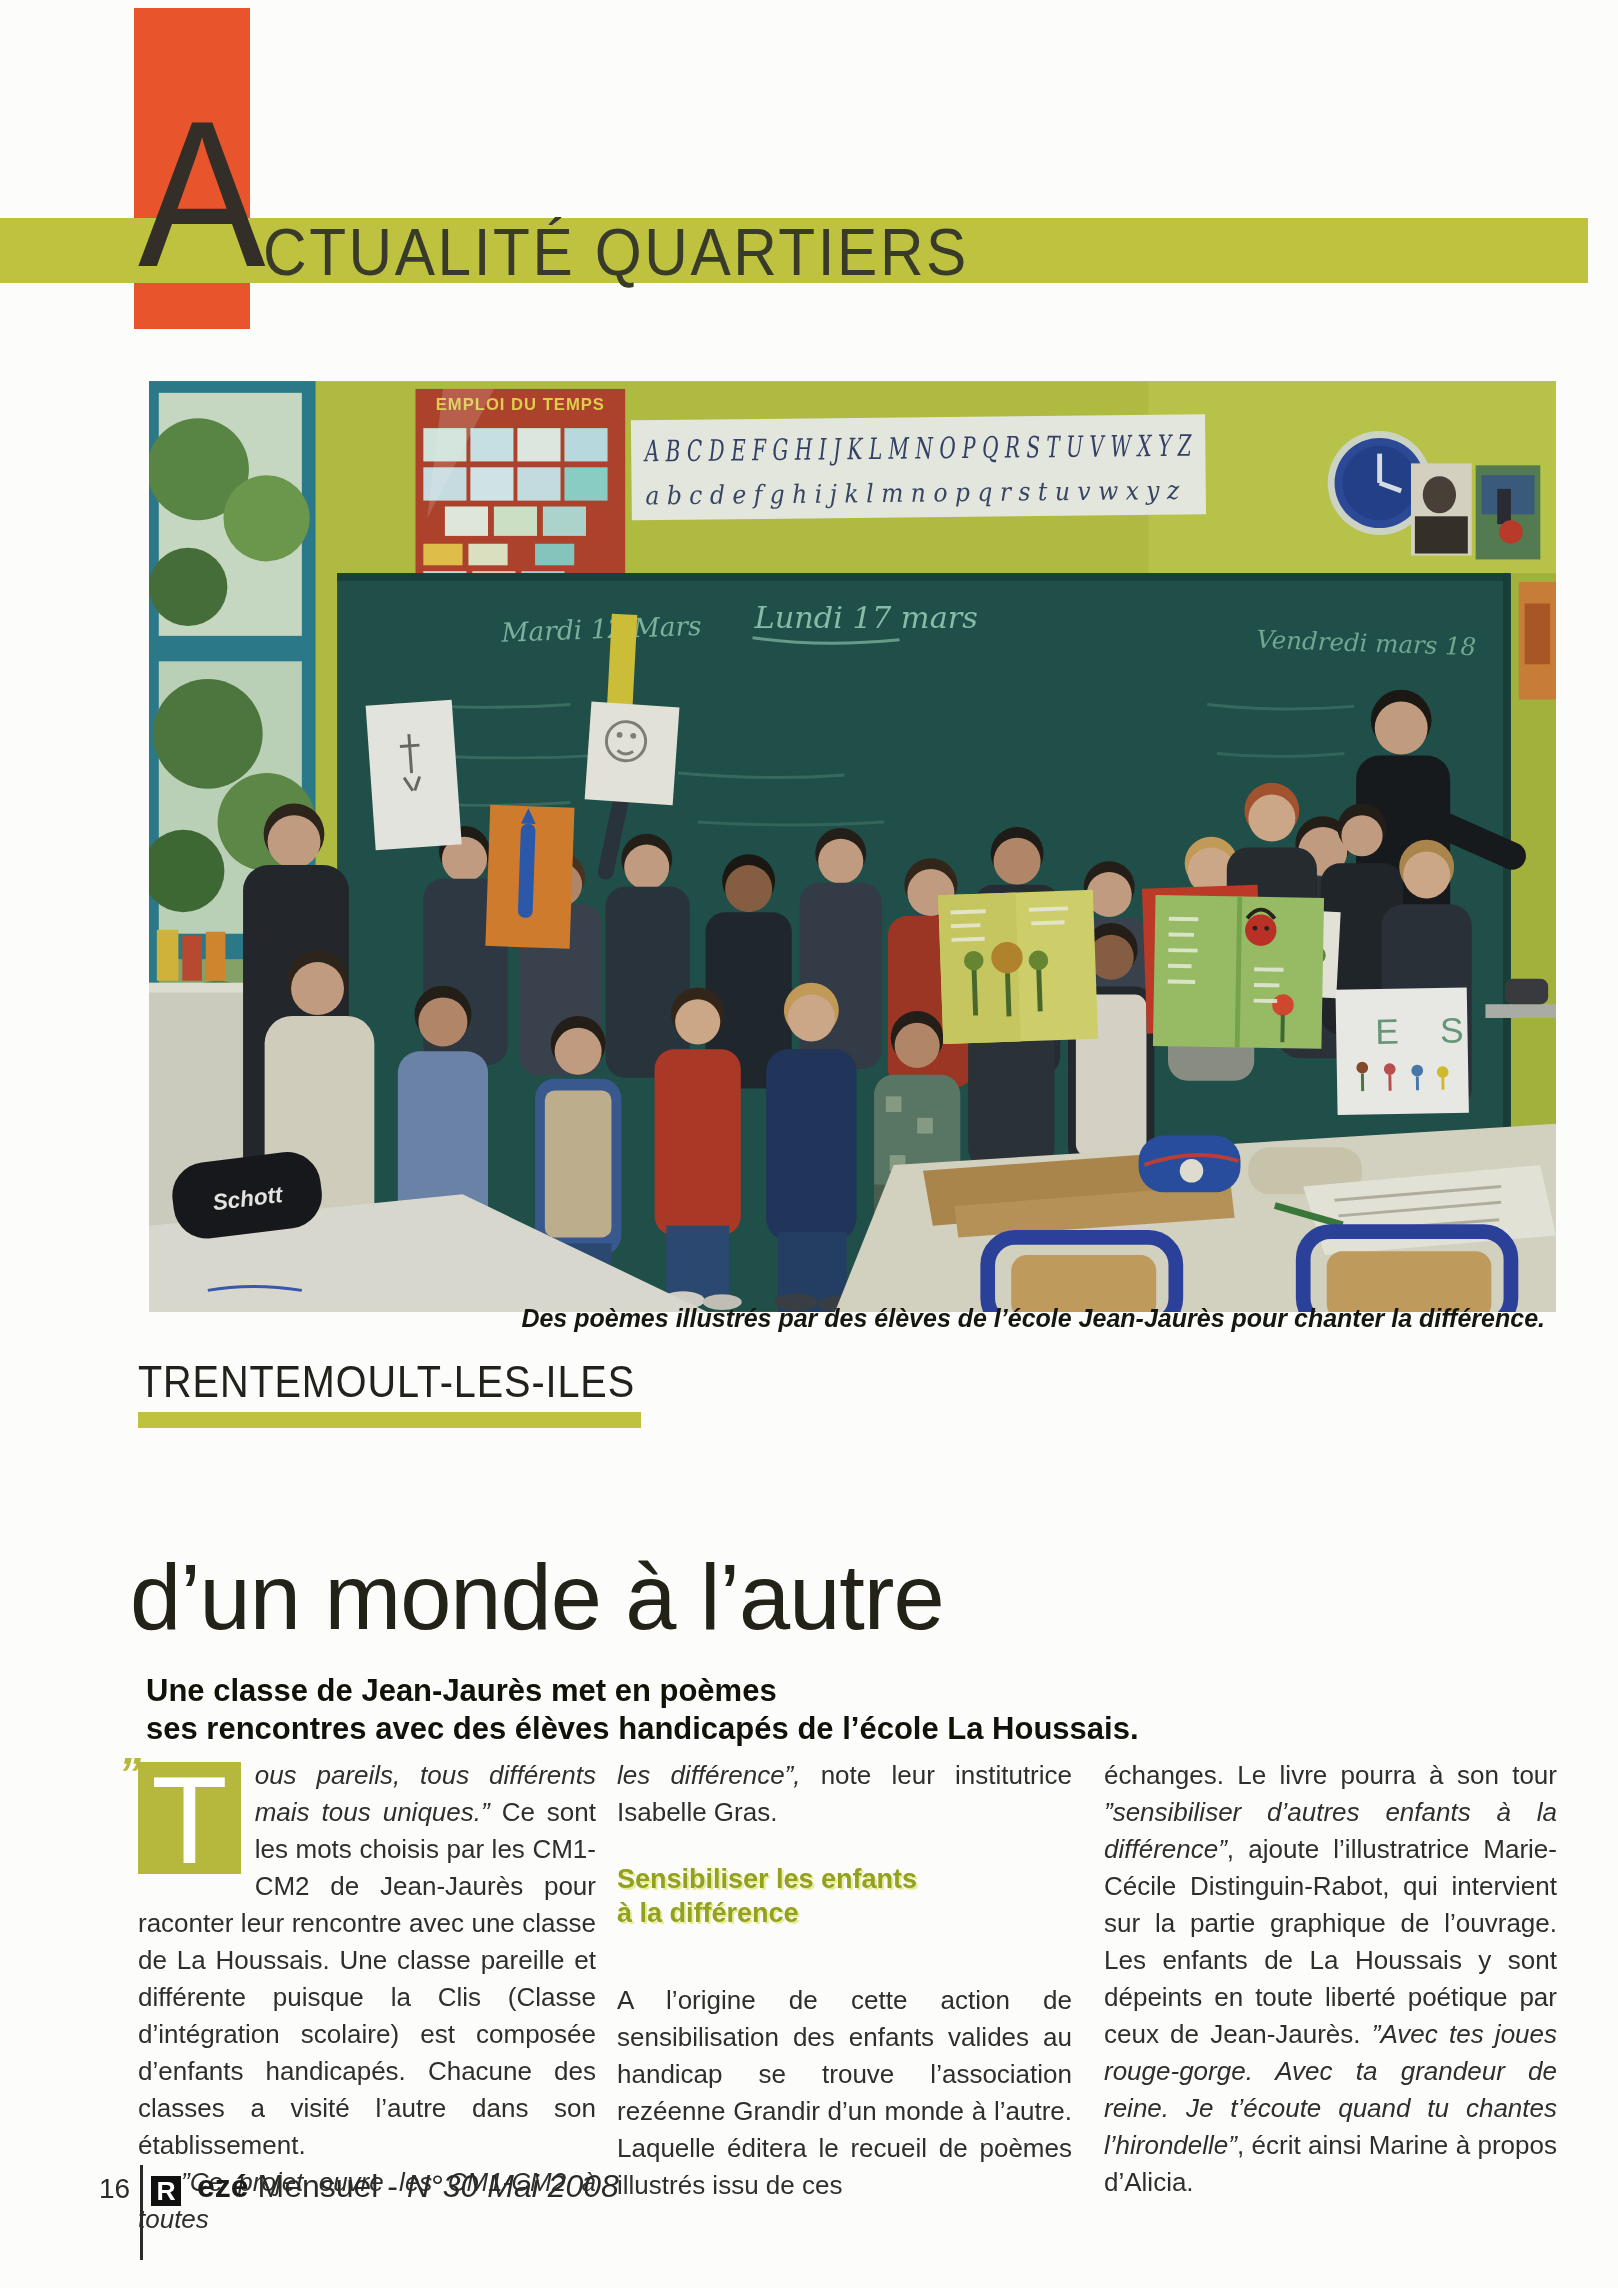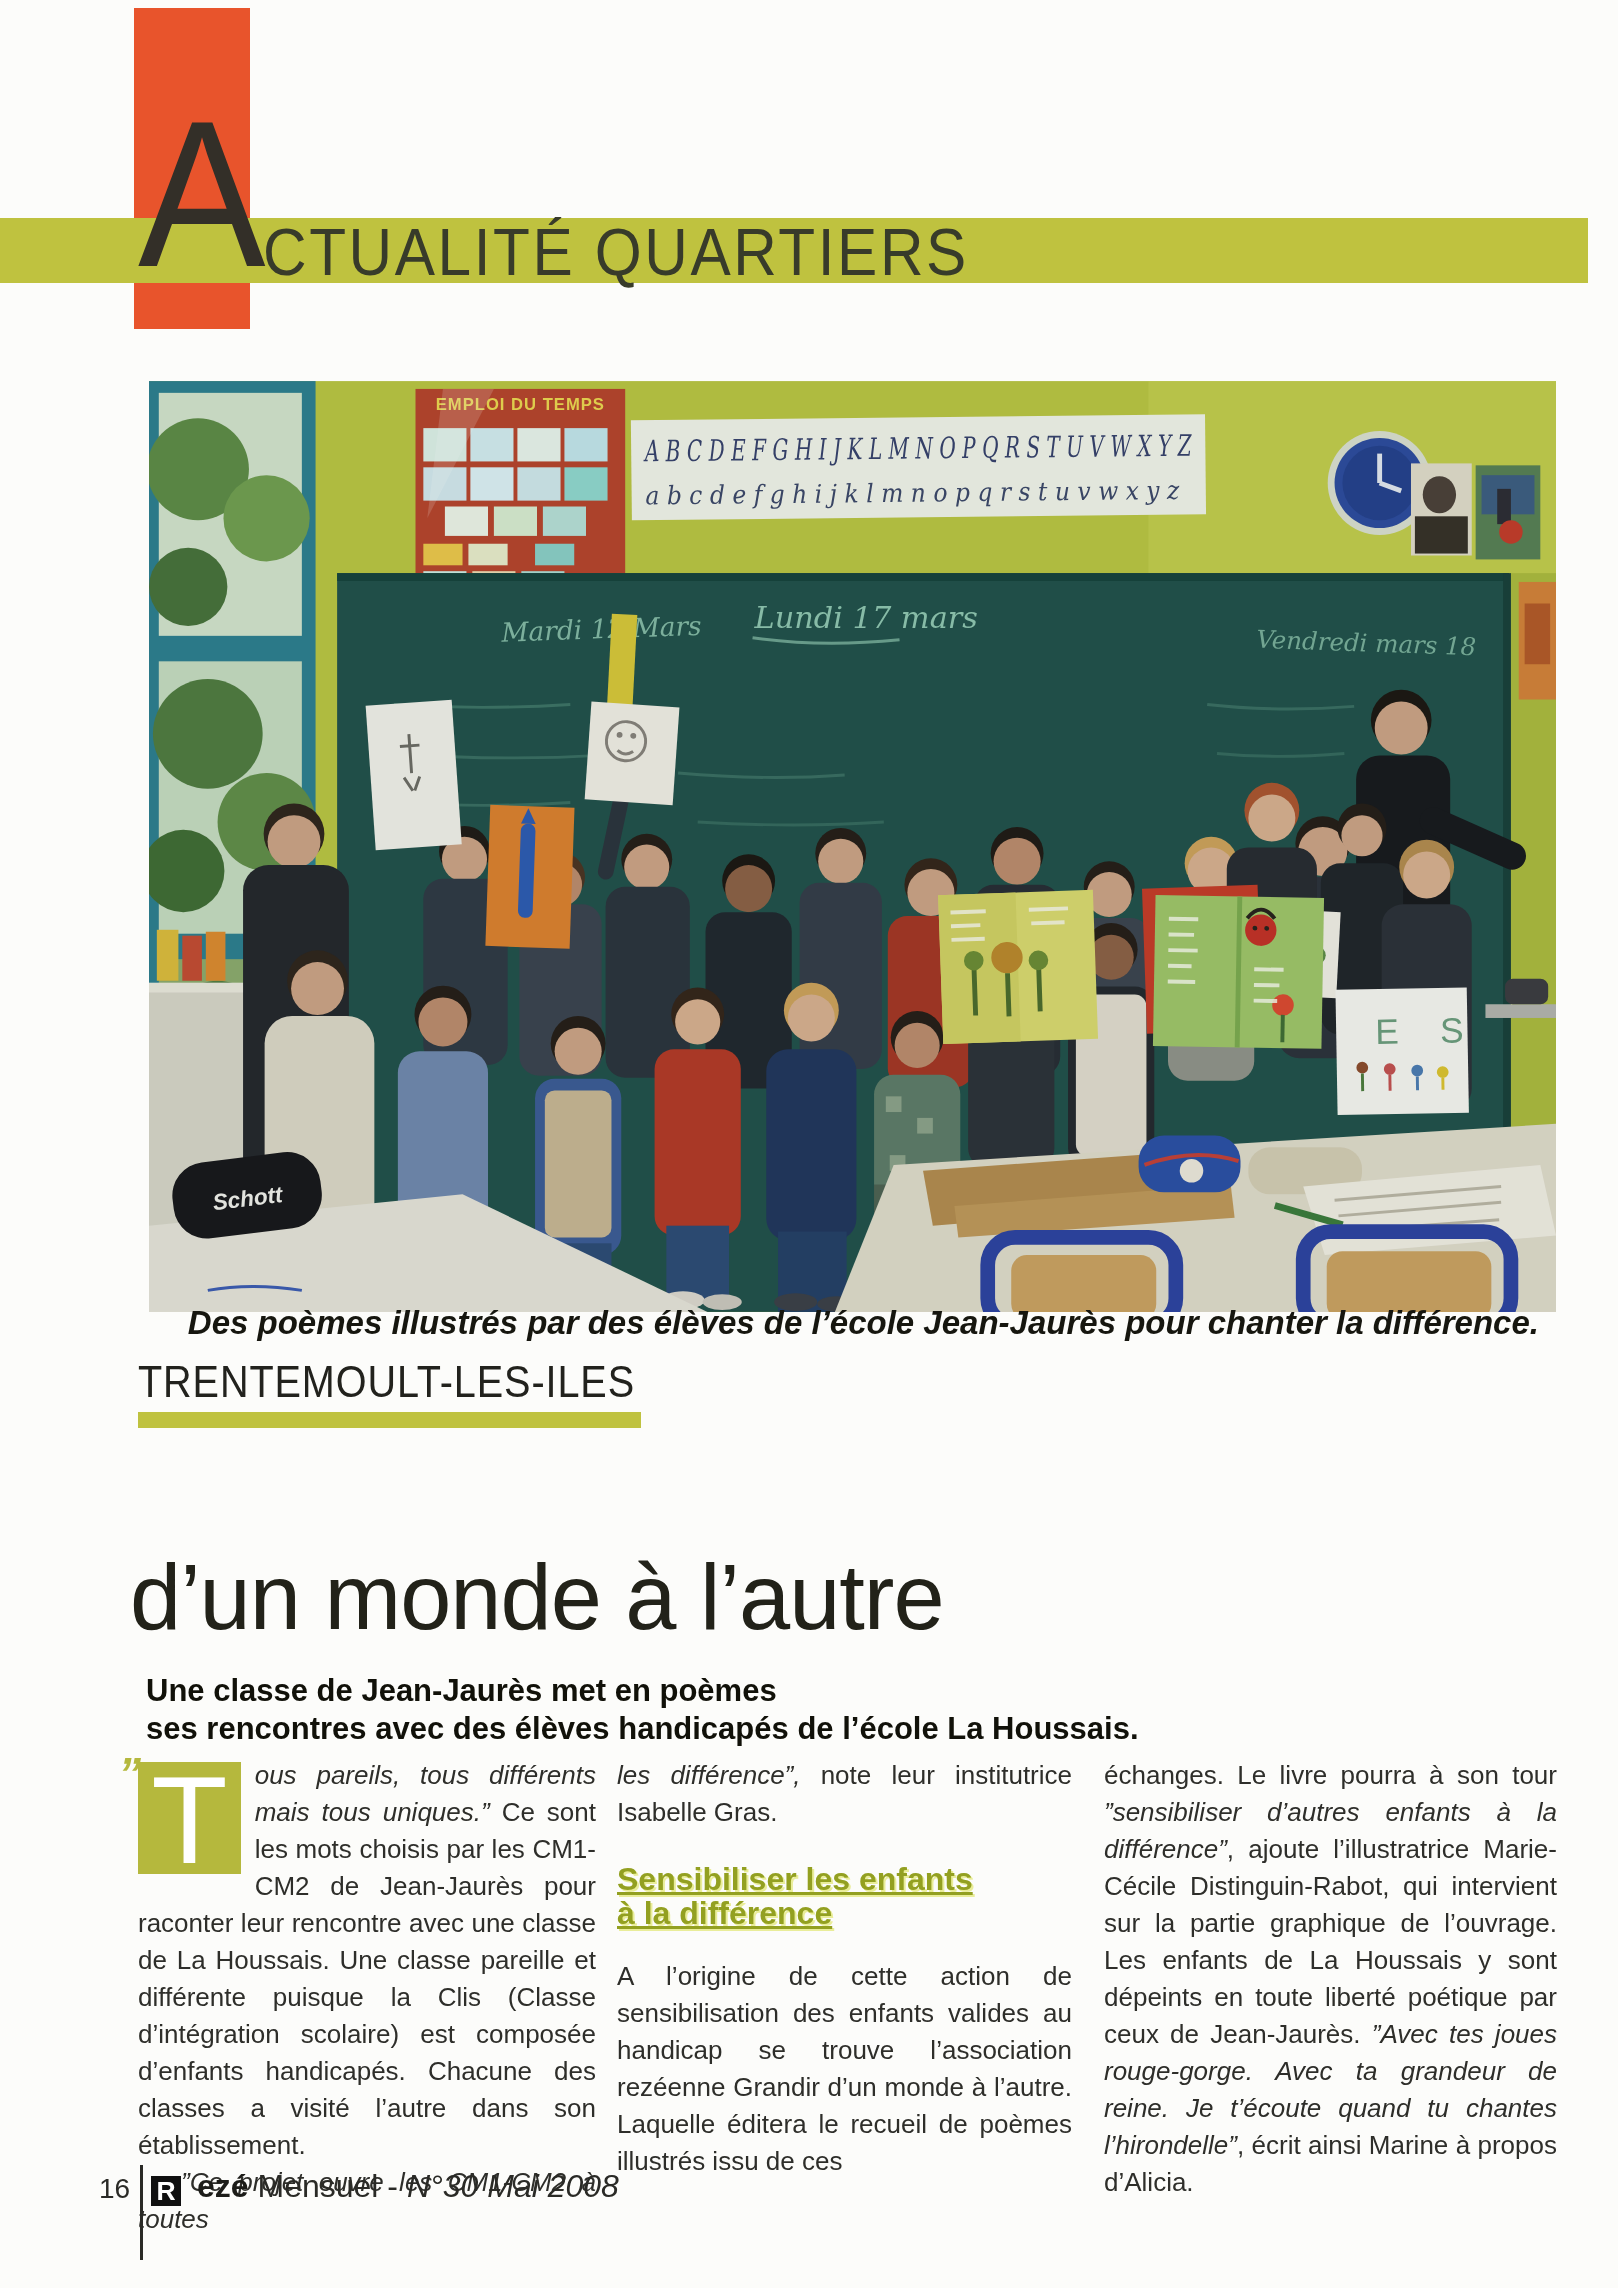--- a/index.html
+++ b/index.html
@@ -10,22 +10,22 @@
   .orange-block{position:absolute;left:134px;top:7.8px;width:116px;height:321px;background:#e8542c;}
   .initial-letter{position:absolute;left:138px;top:90px;font-size:208px;line-height:208px;
         color:#332f28;font-weight:400;transform:scaleX(0.92);transform-origin:left top;}
   .band{position:absolute;left:0;top:218px;width:1588px;height:65px;background:#bfc23f;}
   .band-text{position:absolute;left:263px;top:218px;font-size:67px;line-height:67px;
         color:#383b2a;letter-spacing:2.9px;transform:scaleX(0.9);transform-origin:left top;white-space:nowrap;}
 
   
   .photo{position:absolute;left:134px;top:366px;width:1407px;height:931px;margin:0;padding:15px;}
   .photo svg{display:block;width:1407px;height:931px;}
-  .caption{position:absolute;left:132px;top:1304px;width:1407px;margin:0;text-align:right;
-        font-size:33px;font-weight:700;font-style:italic;color:#16160f;}
+  .caption{position:absolute;left:138px;top:1304px;width:1407px;margin:0;text-align:right;
+        font-size:25px;font-weight:700;font-style:italic;color:#16160f;}
 
   
   .kicker{position:absolute;left:138px;top:1358px;font-size:44px;line-height:47px;color:#22221d;
         letter-spacing:1px;transform:scaleX(0.9);transform-origin:left top;white-space:nowrap;}
   .kicker-bar{position:absolute;left:138px;top:1412px;width:503px;height:15.7px;background:#bfc23f;}
   .title{position:absolute;left:130px;top:1438px;margin:0;font-size:92px;line-height:106px;
         font-weight:400;color:#222219;letter-spacing:-1px;white-space:nowrap;}
   .subtitle{position:absolute;left:138px;top:1664px;margin:8px;font-size:31px;line-height:38px;
         font-weight:700;color:#111109;white-space:nowrap;}
 
@@ -34,22 +34,22 @@
   .col p{margin:0;}
   .col1{left:138px;width:458px;}
   .col2{left:617px;width:455px;}
   .col3{left:1104px;width:453px;}
   .i{font-style:italic;}
   .open-quote{position:absolute;left:-19.6px;top:-5.9px;color:#b5b83d;font-size:45px;line-height:1;
         font-weight:700;font-style:italic;}
   .dropcap{float:left;width:103px;height:112px;margin:4.9px 13.7px 2px 0;background:#b5b83d;
         color:#ffffff;font-size:125px;line-height:116px;text-align:center;font-weight:400;}
   .closing-line{display:block;text-indent:43px;font-style:italic;}
-  .subhead{margin:31px 0 28px 0;font-size:32px;line-height:34px;font-weight:700;color:#93a021;
-        text-align:left;text-shadow:2px 2px 0 rgba(216,224,72,0.55);text-decoration:underline;}
+  .subhead{margin:31px 0 52px 0;font-size:27px;line-height:34px;font-weight:700;color:#93a021;
+        text-align:left;text-shadow:2px 2px 0 rgba(216,224,72,0.55);}
 
   
   .pagenum{position:absolute;left:99px;top:2167px;font-size:28px;line-height:43px;color:#2a2a26;}
   .footer-rule{position:absolute;left:140px;top:2165px;width:2.9px;height:95px;background:#2a2a26;}
   .footer-line{position:absolute;left:151px;top:2169px;font-size:32px;line-height:35px;color:#2a2a26;white-space:nowrap;}
   .logo-r{display:inline-block;width:30px;height:30px;background:#101010;color:#ffffff;
         font-weight:700;font-size:26.5px;line-height:30px;text-align:center;vertical-align:-2.9px;}
   .logo-rest{font-weight:700;color:#1c1c18;margin-left:16px;}
   .issue{font-style:italic;}
 </style>

